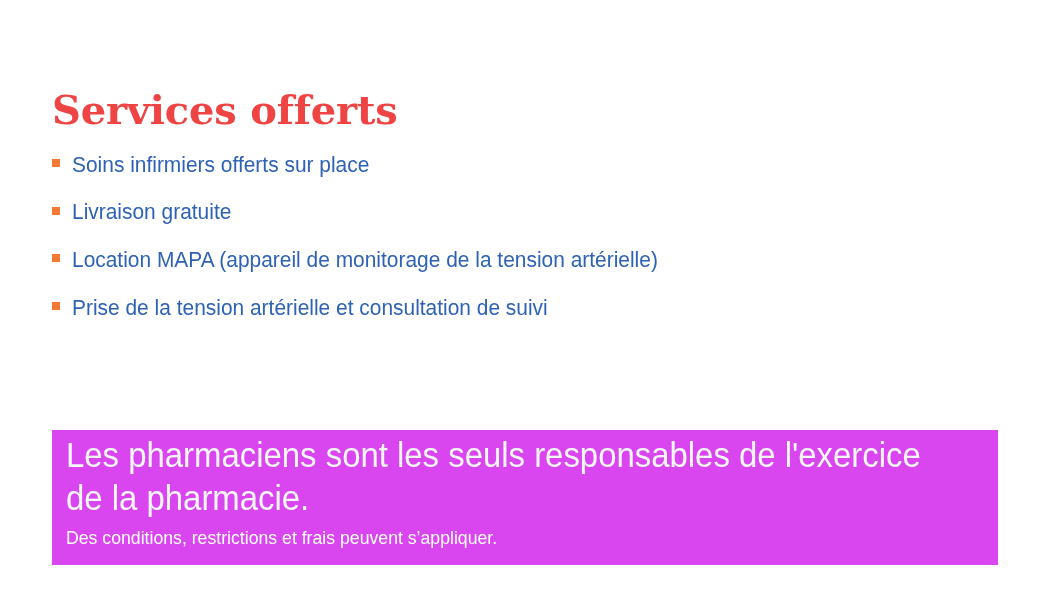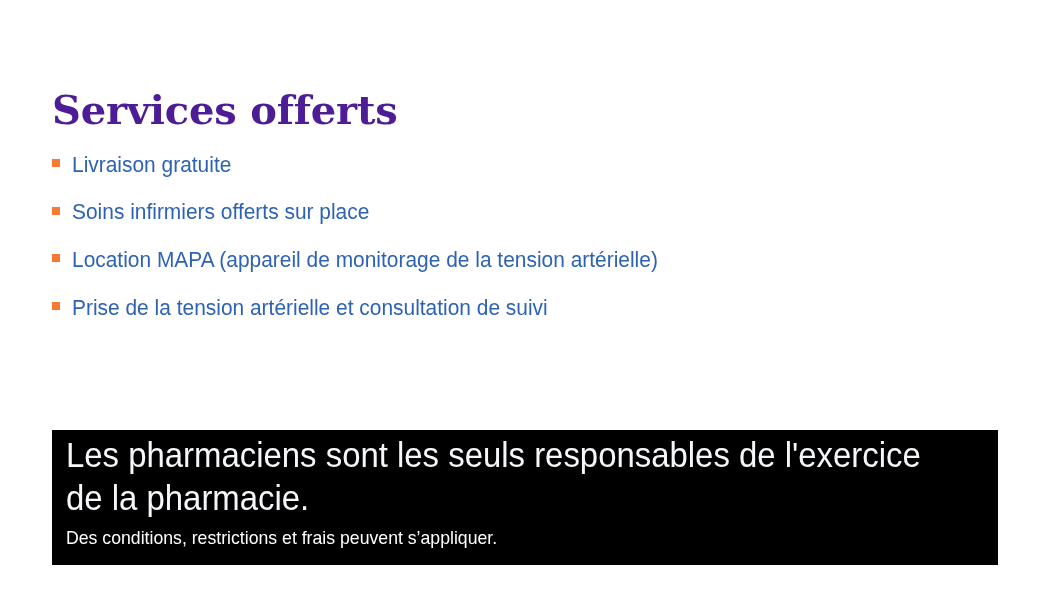--- a/index.html
+++ b/index.html
@@ -25,21 +25,21 @@
   
   .slide-title {
     position: absolute;
     left: 52px;
     top: 59px;
     font-family: "DejaVu Serif", "Liberation Serif", serif;
     font-weight: bold;
     font-size: 40px;
     line-height: 48px;
     letter-spacing: -0.2px;
-    color: #4c1d95;
+    color: #ef4444;
     white-space: nowrap;
   }
 
   
   .bullet-list {
     position: absolute;
     left: 52px;
     top: 141px;
     width: 900px;
     list-style: none;
@@ -71,21 +71,21 @@
     white-space: nowrap;
   }
 
   
   .callout-box {
     position: absolute;
     left: 52px;
     top: 430px;
     width: 946px;
     height: 135px;
-    background: #000000;
+    background: #d946ef;
     overflow: hidden;
   }
   .callout-headline {
     position: absolute;
     left: 14px;
     top: 3px;
     width: 920px;
     font-family: "Liberation Sans", sans-serif;
     font-weight: 300;
     font-size: 35px;
@@ -110,25 +110,25 @@
 </head>
 <body>
 
 <div class="slide">
 
   <h1 class="slide-title">Services offerts</h1>
 
   <ul class="bullet-list">
     <li class="bullet-item">
       <span class="bullet-marker"></span>
-      <span class="bullet-text">Livraison gratuite</span>
+      <span class="bullet-text">Soins infirmiers offerts sur place</span>
     </li>
     <li class="bullet-item">
       <span class="bullet-marker"></span>
-      <span class="bullet-text">Soins infirmiers offerts sur place</span>
+      <span class="bullet-text">Livraison gratuite</span>
     </li>
     <li class="bullet-item">
       <span class="bullet-marker"></span>
       <span class="bullet-text">Location MAPA (appareil de monitorage de la tension artérielle)</span>
     </li>
     <li class="bullet-item">
       <span class="bullet-marker"></span>
       <span class="bullet-text">Prise de la tension artérielle et consultation de suivi</span>
     </li>
   </ul>

